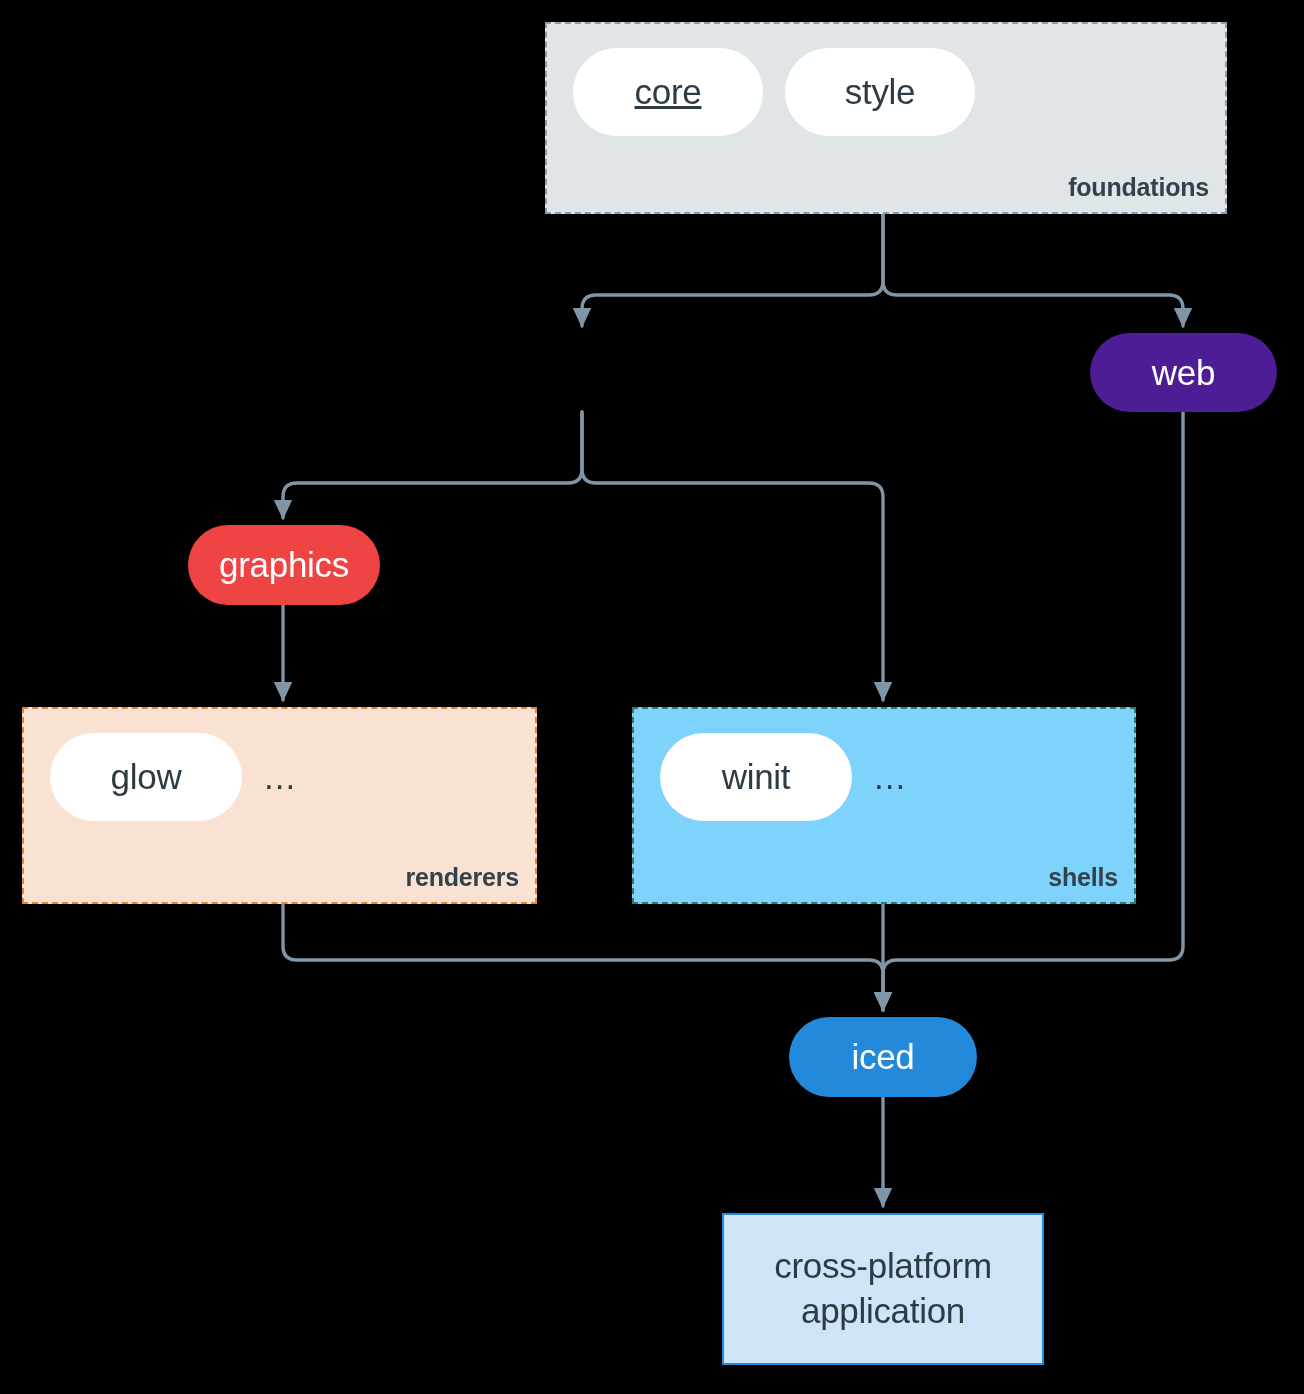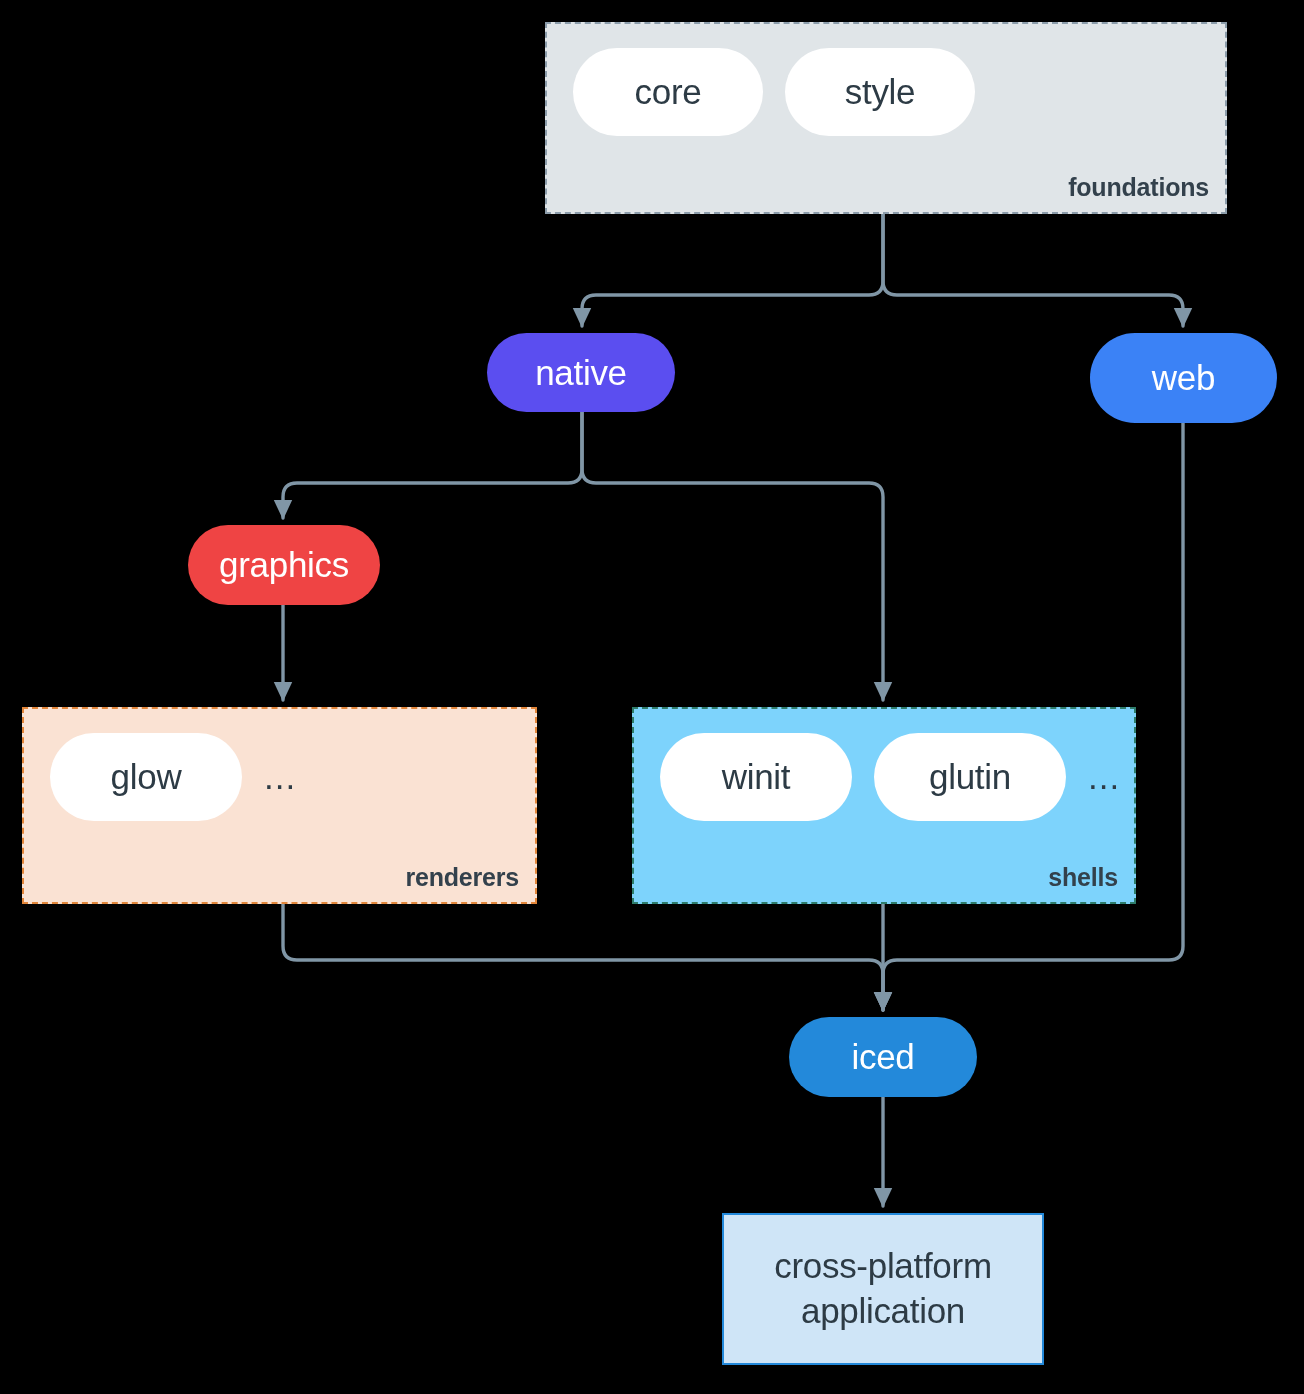--- a/index.html
+++ b/index.html
@@ -81,21 +81,21 @@
     align-items: center;
     justify-content: center;
     background: #FFFFFF;
     border-radius: 46px;
     height: 88px;
     font-size: 35px;
     color: #2D3B45;
     white-space: nowrap;
     letter-spacing: -0.3px;
   }
-  .pill.w-core    { width: 190px; }
+  .pill.w-core    { width: 190px; text-decoration: underline; }
   .pill.w-futures { width: 197px; }
   .pill.w-style   { width: 190px; }
   .pill.w-wgpu    { width: 192px; }
   .pill.w-glow    { width: 192px; }
   .pill.w-winit   { width: 192px; }
   .pill.w-glutin  { width: 192px; }
 
   .ellipsis {
     font-size: 35px;
     color: #2D3B45;
@@ -122,22 +122,22 @@
     left: 487px;
     top: 333px;
     width: 188px;
     height: 79px;
     background: #5B4EF0;
   }
   #node-web {
     left: 1090px;
     top: 333px;
     width: 187px;
-    height: 90px;
-    background: #3b82f6;
+    height: 79px;
+    background: #4c1d95;
   }
   #node-graphics {
     left: 188px;
     top: 525px;
     width: 192px;
     height: 80px;
     background: #ef4444;
   }
   #node-iced {
     left: 789px;
@@ -193,38 +193,36 @@
   </svg>
 
   <div class="group" id="group-foundations">
     <div class="pill-row">
       <div class="pill w-core">core</div>
       <div class="pill w-style">style</div>
     </div>
     <div class="group-label">foundations</div>
   </div>
 
-  <div class="node stadium" id="node-native">native</div>
 
   <div class="node stadium" id="node-web">web</div>
 
   <div class="node stadium" id="node-graphics">graphics</div>
 
   <div class="group" id="group-renderers">
     <div class="pill-row">
       <div class="pill w-glow">glow</div>
       <div class="ellipsis">...</div>
     </div>
     <div class="group-label">renderers</div>
   </div>
 
   <div class="group" id="group-shells">
     <div class="pill-row">
       <div class="pill w-winit">winit</div>
-      <div class="pill w-glutin">glutin</div>
       <div class="ellipsis">...</div>
     </div>
     <div class="group-label">shells</div>
   </div>
 
   <div class="node stadium" id="node-iced">iced</div>
 
   <div class="node" id="node-app">
     <span>cross-platform</span>
     <span>application</span>

